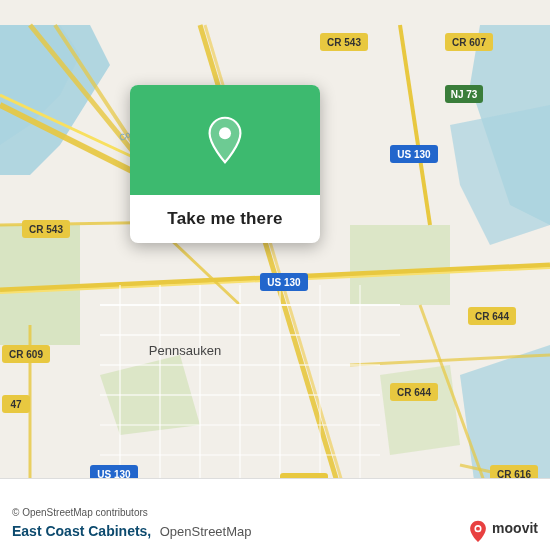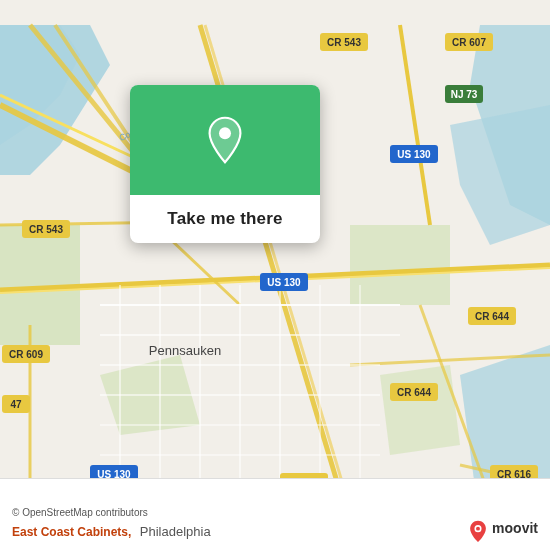--- a/index.html
+++ b/index.html
@@ -99,23 +99,23 @@
       margin-top: 20px;
     }
 
     #location-title-row {
       display: flex;
       align-items: center;
       justify-content: space-between;
     }
 
     #location-name {
-      font-size: 12px;
+      font-size: 14px;
       font-weight: 600;
-      color: #c2410c;
+      color: #0c4a6e;
     }
 
     #location-city {
       font-size: 13px;
       color: #555;
       margin-left: 4px;
     }
 
     #moovit-logo {
       display: flex;
@@ -249,21 +249,21 @@
       </div>
     </div>
     <div id="popup-text">Take me there</div>
   </div>
 
   <div id="bottom-bar">
     <div id="osm-attribution">© OpenStreetMap contributors</div>
     <div id="location-title-row">
       <div>
         <span id="location-name">East Coast Cabinets,</span>
-        <span id="location-city">Philadelphia</span>
+        <span id="location-city">OpenStreetMap</span>
       </div>
       <div id="moovit-logo">
 
         <svg class="moovit-pin" viewBox="0 0 22 28" xmlns="http://www.w3.org/2000/svg">
           <path d="M11 1C5.48 1 1 5.48 1 11c0 7.5 10 17 10 17s10-9.5 10-17C21 5.48 16.52 1 11 1z" fill="#e84040"></path>
           <circle cx="11" cy="11" r="4.5" fill="white"></circle>
           <circle cx="11" cy="11" r="2.5" fill="#e84040"></circle>
         </svg>
         <span class="moovit-text">moovit</span>
       </div>

